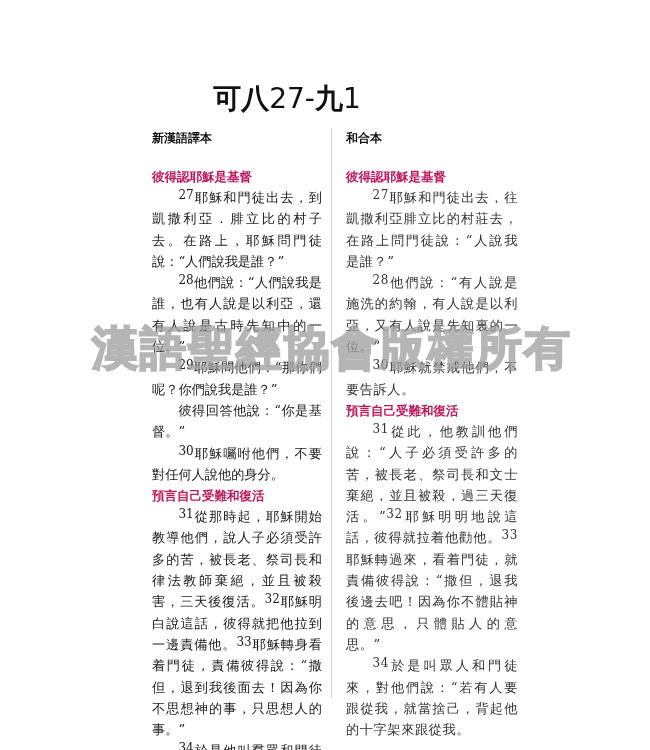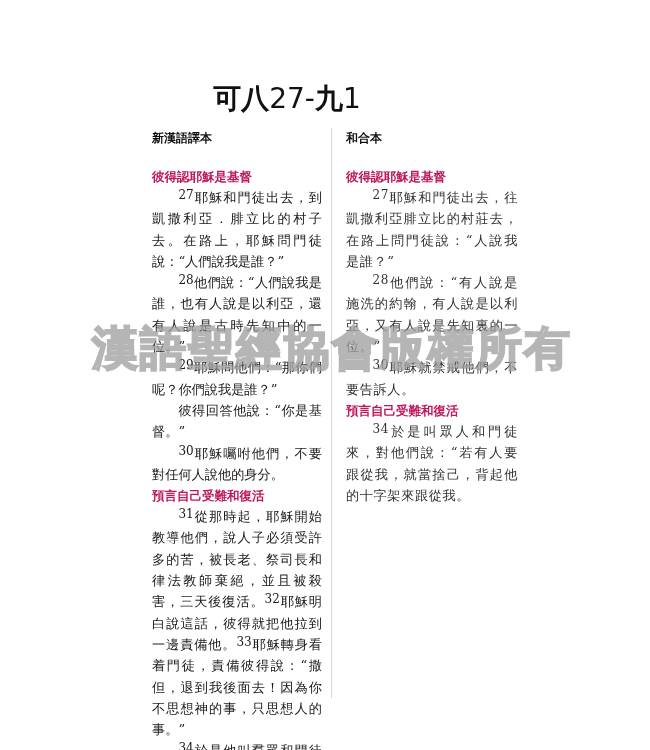--- a/index.html
+++ b/index.html
@@ -126,16 +126,17 @@
 
 <div class="col right">
   <div class="col-header">和合本</div>
 
   <div class="section-heading">彼得認耶穌是基督</div>
   <p class="para"><sup class="vnum">27</sup><span>耶穌和門徒出去，往凱撒利亞腓立比的村莊去，在路上問門徒說：“人說我是誰？”</span></p>
   <p class="para"><sup class="vnum">28</sup><span>他們說：“有人說是施洗的約翰，有人說是以利亞，又有人說是先知裏的一位。”</span></p>
   <p class="para"><sup class="vnum">30</sup><span>耶穌就禁戒他們，不要告訴人。</span></p>
 
   <div class="section-heading">預言自己受難和復活</div>
+  <p class="para"><sup class="vnum">31</sup><span>從此，他教訓他們說：“人子必須受許多的苦，被長老、祭司長和文士棄絕，並且被殺，過三天復活。”</span><sup class="vnum">32</sup><span>耶穌明明地說這話，彼得就拉着他勸他。</span><sup class="vnum">33</sup><span>耶穌轉過來，看着門徒，就責備彼得說：“撒但，退我後邊去吧！因為你不體貼神的意思，只體貼人的意思。”</span></p>
   <p class="para"><sup class="vnum">34</sup><span>於是叫眾人和門徒來，對他們說：“若有人要跟從我，就當捨己，背起他的十字架來跟從我。</span></p>
 </div>
 
 <div class="watermark">漢語聖經協會版權所有</div>
 
 </body></html>

